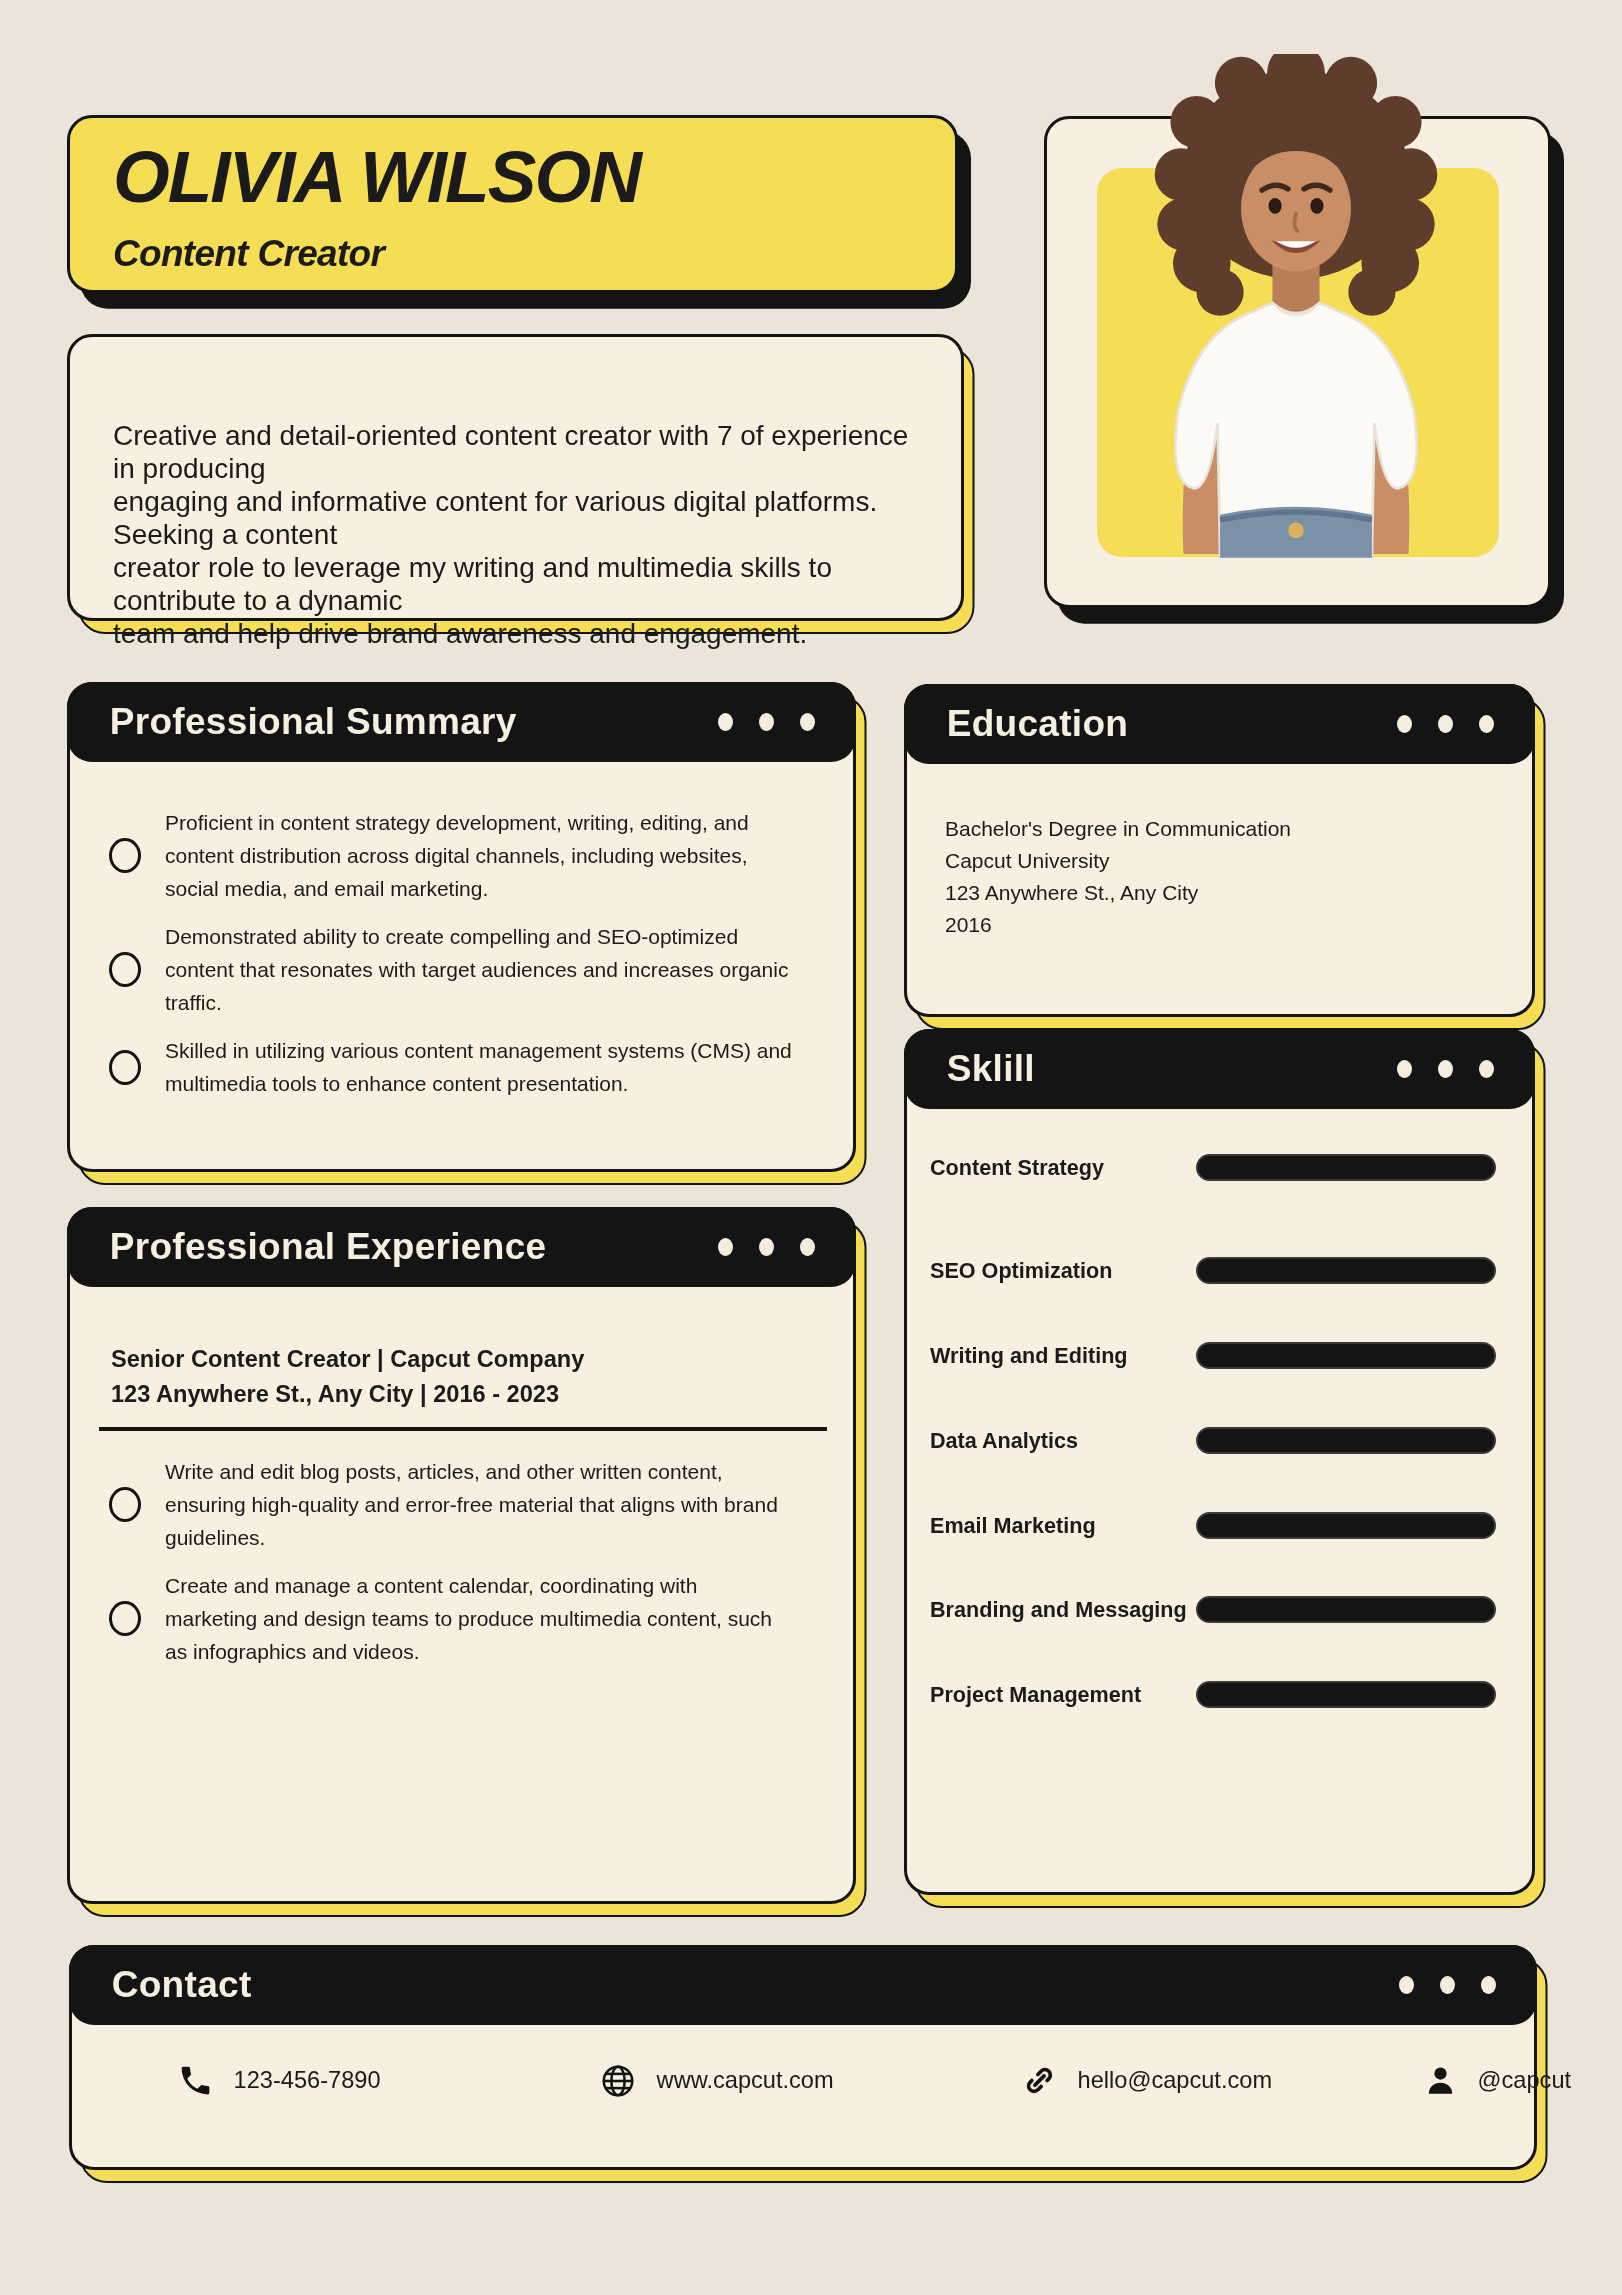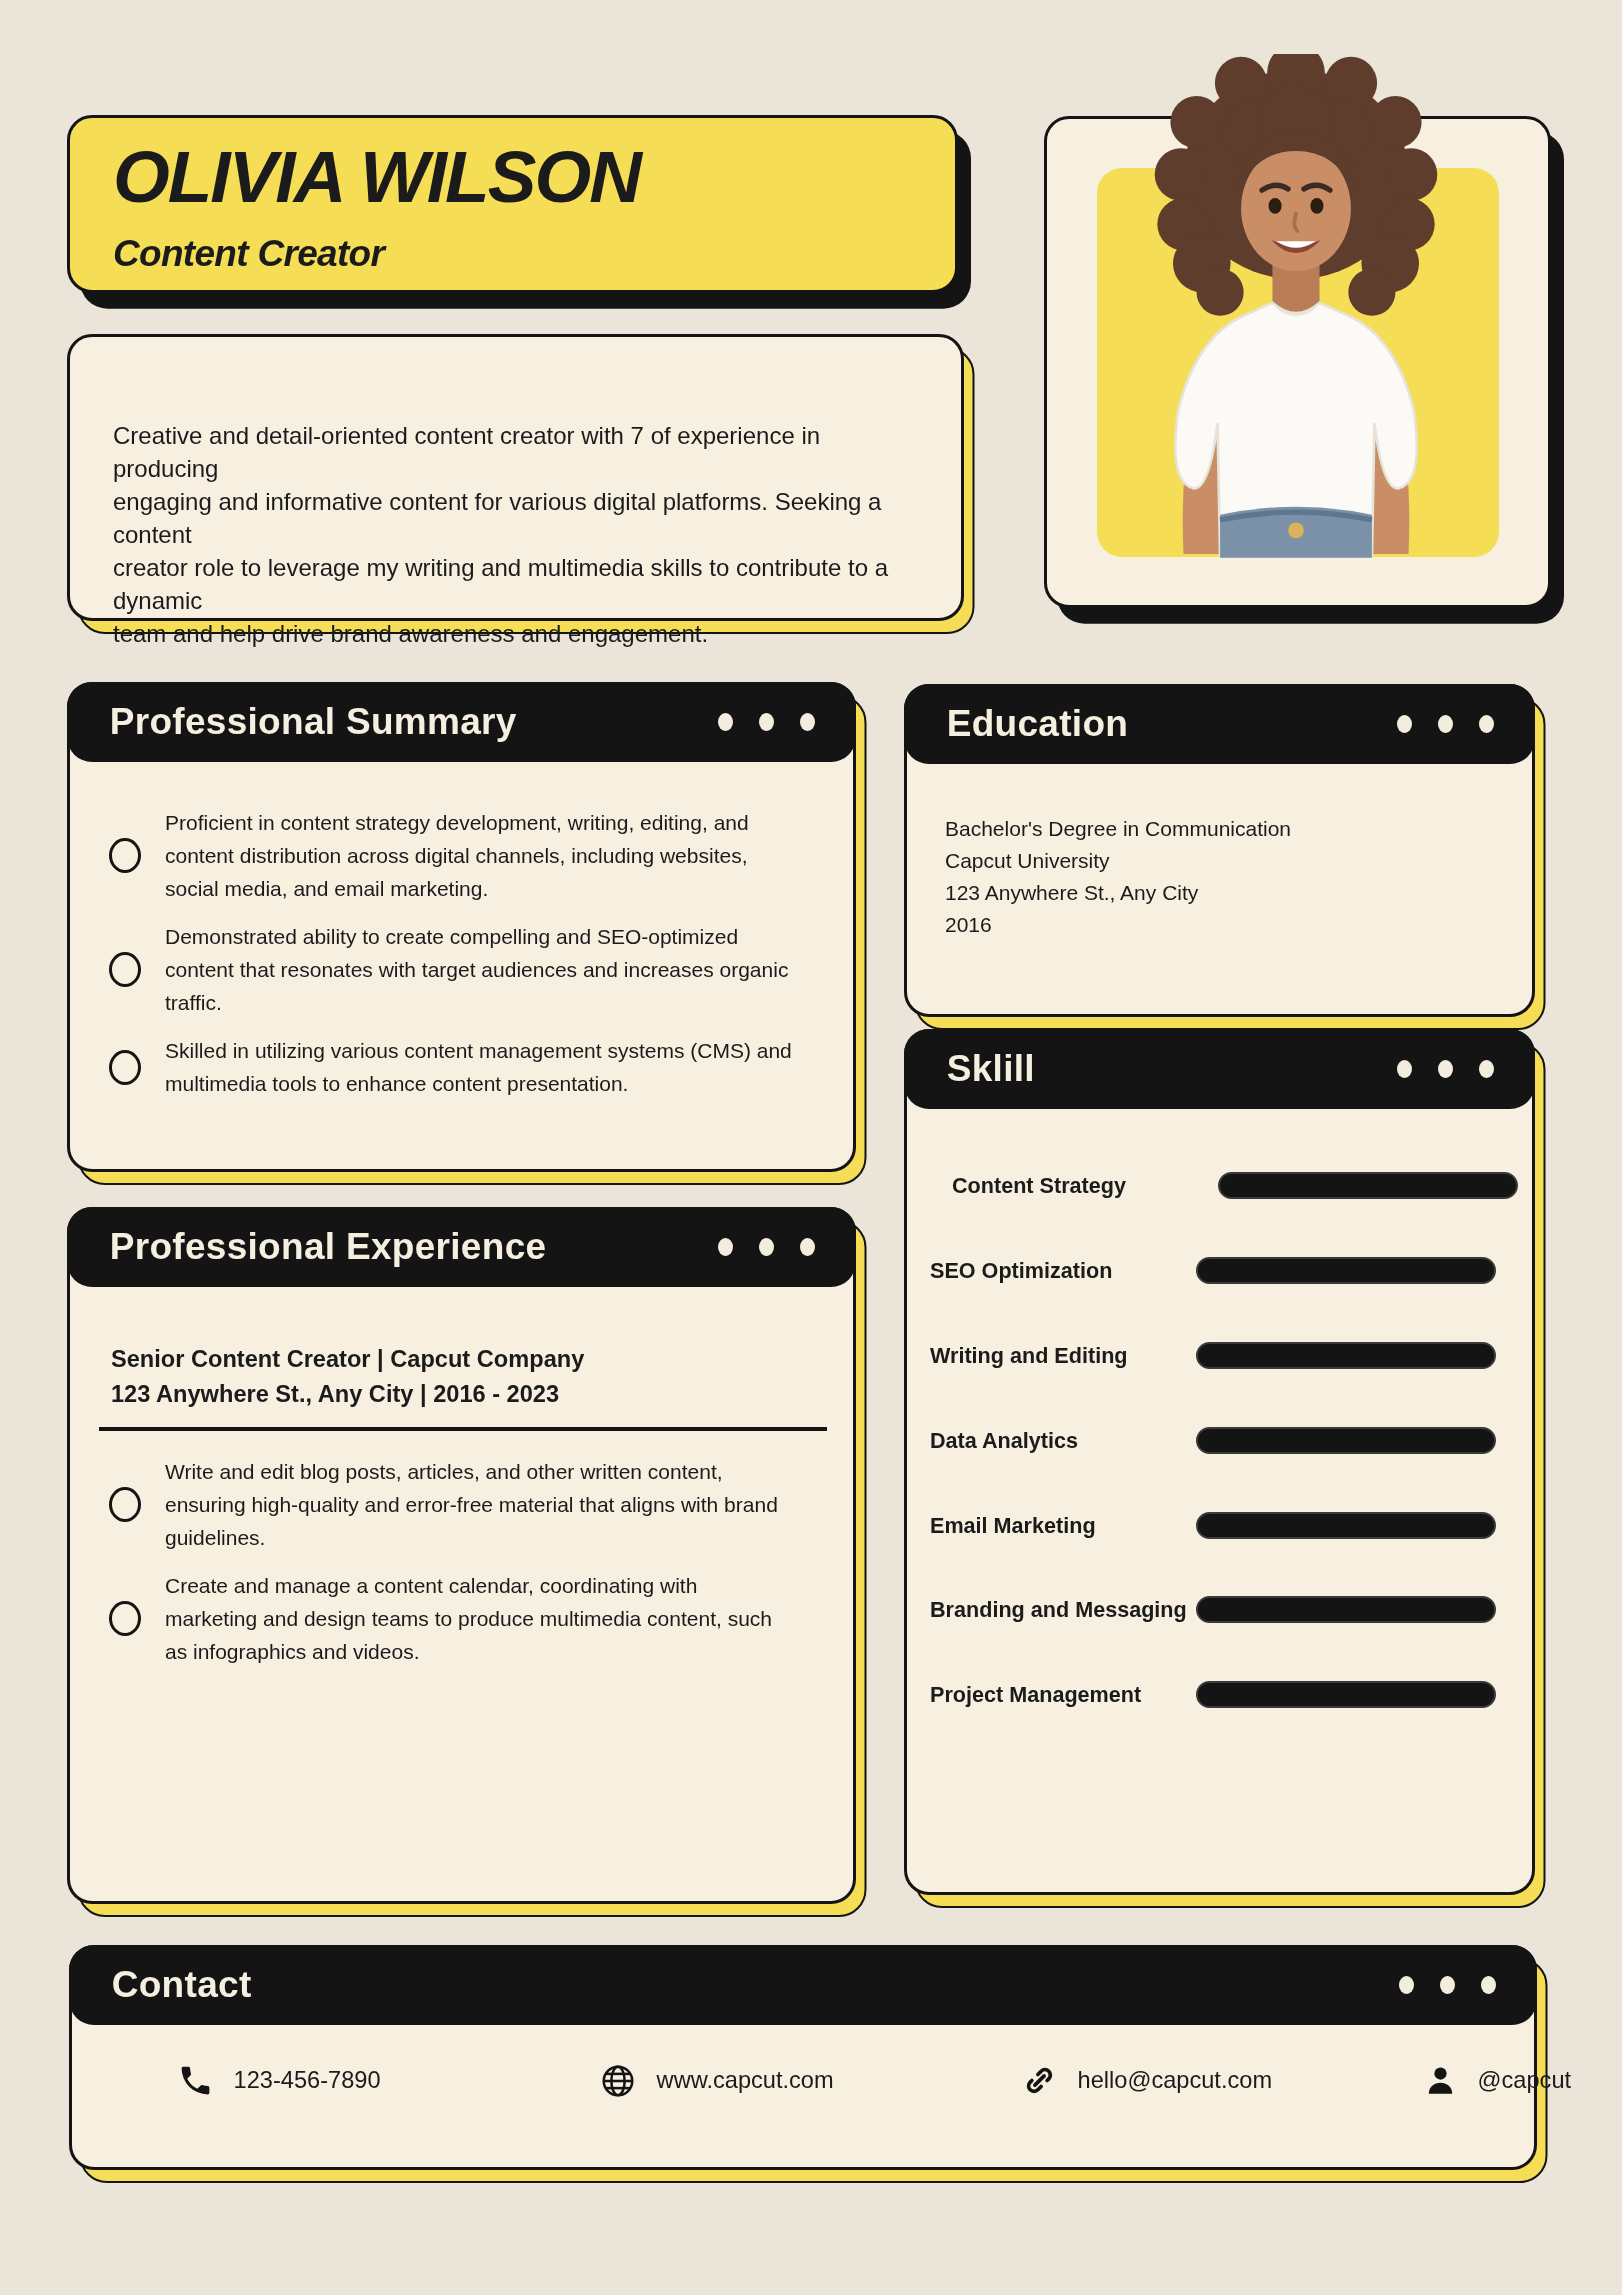--- a/index.html
+++ b/index.html
@@ -35,21 +35,21 @@
   #name-card .name{font-size:73px;font-weight:800;letter-spacing:-2px;line-height:1;}
   #name-card .role{font-size:37px;font-weight:700;letter-spacing:-0.7px;margin-top:19.6px;}
   
   #photo-card{left:1044px;top:116px;width:501px;height:486px;}
   #photo-yellow{position:absolute;left:50px;top:49px;width:402px;height:389px;border-radius:25px;background:#F5DE55;}
   #person{position:absolute;left:92px;top:-65px;width:314px;height:504px;}
   
   #about-card{left:67px;top:334px;width:891px;height:281px;}
   #about-card .about-text{
     position:absolute;left:43px;top:82px;width:811px;
-    font-size:24px;line-height:33px;white-space:pre-line;
+    font-size:28px;line-height:33px;white-space:pre-line;
   }
   
   .bullets{position:absolute;left:39px;right:26px;}
   .bullet-item{display:flex;align-items:center;gap:24px;margin-bottom:15px;}
   .bullet-circle{width:26px;height:29px;border:3.9px solid #141414;border-radius:50%;flex-shrink:0;background:transparent;}
   .bullet-text{font-size:21px;line-height:33px;white-space:pre-line;}
   
   #psum-card{left:67px;top:682px;width:783px;height:484px;}
   #psum-card .bullets{top:121px;}
   
@@ -195,21 +195,21 @@
 
 <div class="card shadow-yellow" id="skill-card">
   <div class="win-head">
     <span class="win-title">Sklill</span>
     <span class="dots">
       <span class="dot"></span>
       <span class="dot"></span>
       <span class="dot"></span>
     </span>
   </div>
-  <div class="skill-row" style="top:134px;margin-left:22px;">
+  <div class="skill-row" style="top:116px;">
     <span class="skill-label">Content Strategy</span>
     <span class="skill-bar"><span class="skill-fill" style="width: 58%;"></span></span>
   </div>
   <div class="skill-row" style="top:219px;">
     <span class="skill-label">SEO Optimization</span>
     <span class="skill-bar"><span class="skill-fill" style="width: 58%;"></span></span>
   </div>
   <div class="skill-row" style="top:304px;">
     <span class="skill-label">Writing and Editing</span>
     <span class="skill-bar"><span class="skill-fill" style="width: 58%;"></span></span>

